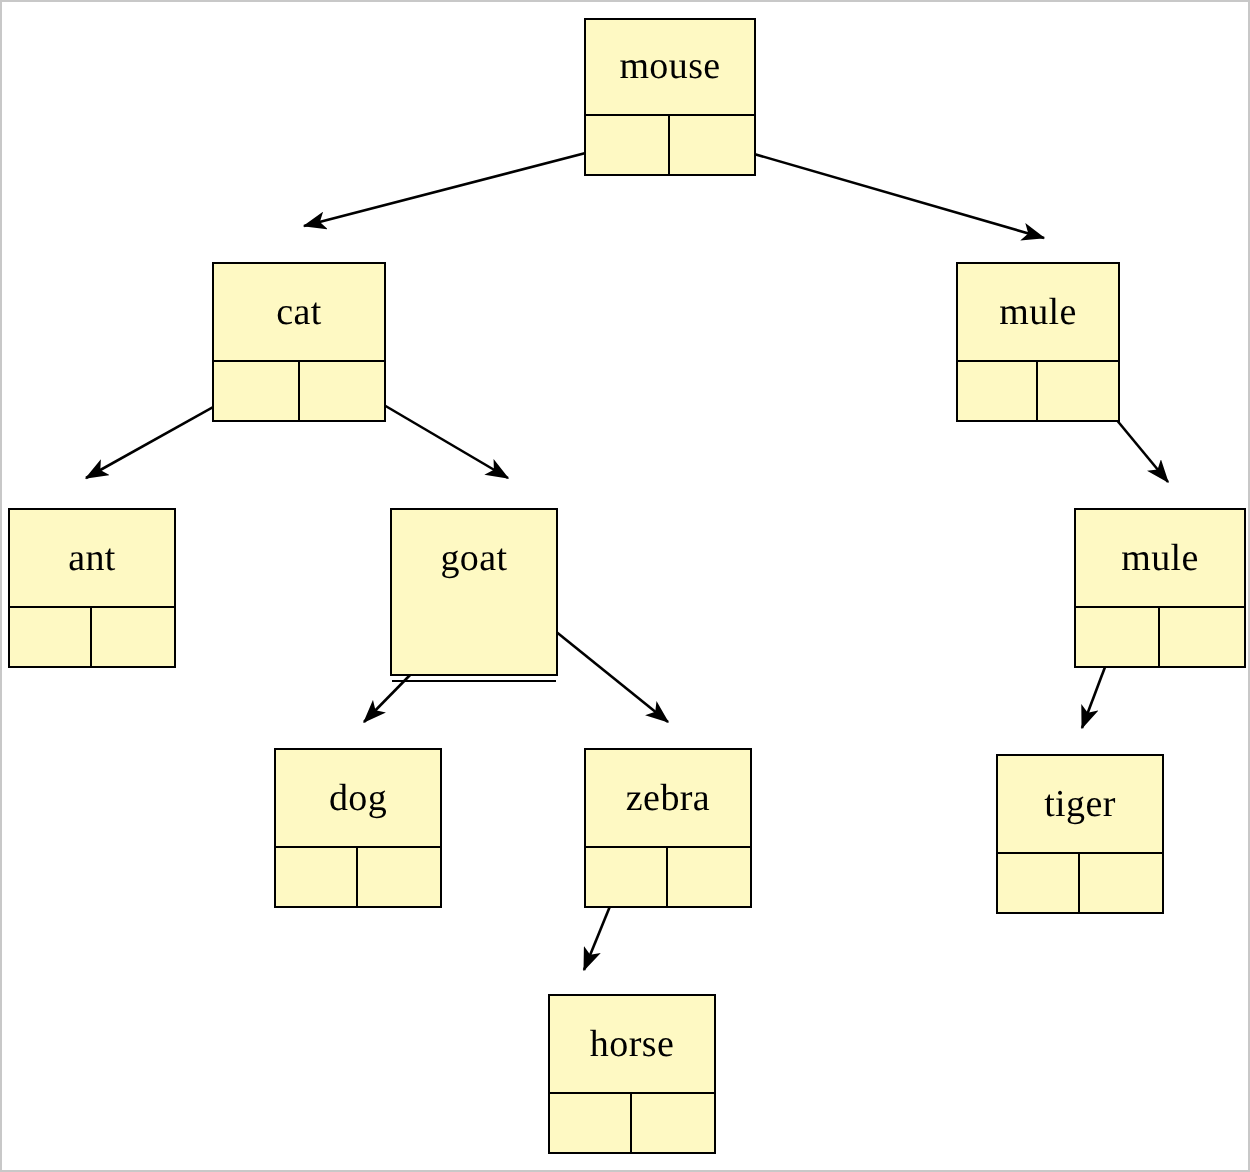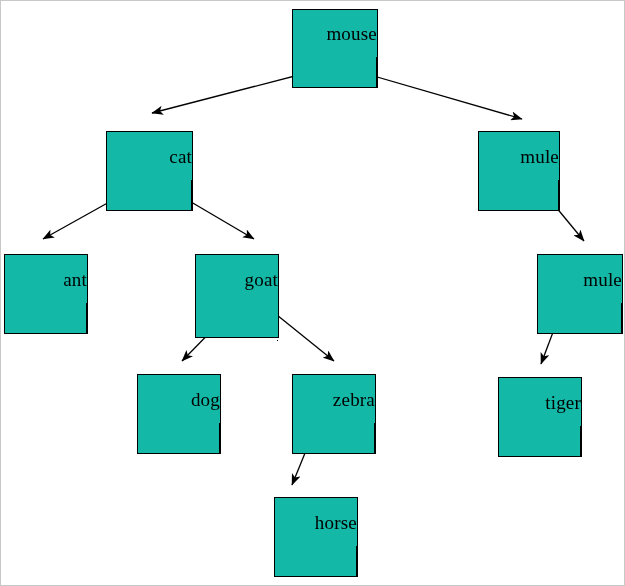--- a/index.html
+++ b/index.html
@@ -26,24 +26,23 @@
     left: 0;
     top: 0;
     width: 625px;
     height: 586px;
     pointer-events: none;
   }
   .node {
     position: absolute;
     box-sizing: border-box;
     border: 1.6px solid #000000;
-    background: #14b8a6;
+    background: #fef9c3;
     display: flex;
     flex-direction: column;
-    align-items: flex-end;
   }
   .node-label {
     flex: 0 0 auto;
     display: flex;
     align-items: center;
     justify-content: center;
     color: #000000;
     font-size: 19px;
     line-height: 1;
     letter-spacing: 0.2px;

